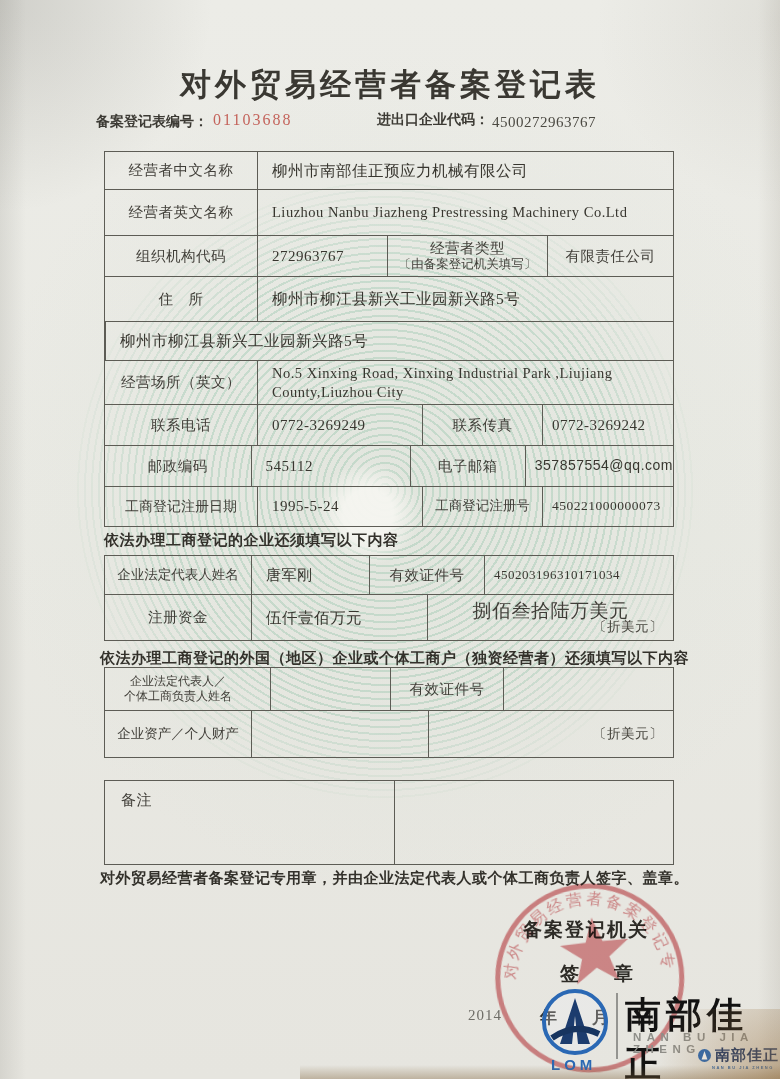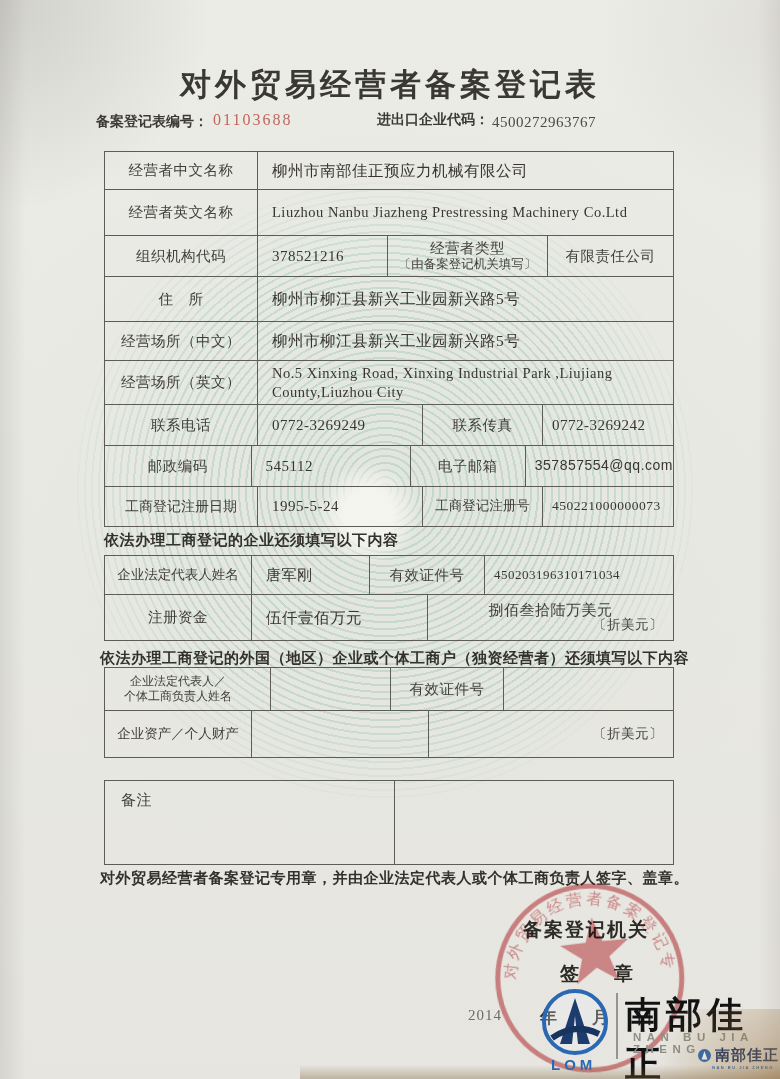--- a/index.html
+++ b/index.html
@@ -87,33 +87,32 @@
     <div class="row first" style="height:37px;">
       <div class="cell cfirst w152">经营者中文名称</div>
       <div class="cell val grow" style="font-size:15.5px;">柳州市南部佳正预应力机械有限公司</div>
     </div>
     <div class="row" style="height:46px;">
       <div class="cell cfirst w152">经营者英文名称</div>
       <div class="cell val grow" style="font-size:14.5px;">Liuzhou Nanbu Jiazheng Prestressing Machinery Co.Ltd</div>
     </div>
     <div class="row" style="height:41px;">
       <div class="cell cfirst w152">组织机构代码</div>
-      <div class="cell val w130">378521216</div>
+      <div class="cell val w130">272963767</div>
       <div class="cell w160">
         <span>经营者类型</span>
         <span class="sub">〔由备案登记机关填写〕</span>
       </div>
       <div class="cell w128 grow" style="font-family:'Liberation Serif','DejaVu Serif',serif;">有限责任公司</div>
     </div>
     <div class="row" style="height:45px;">
       <div class="cell cfirst w152">住　所</div>
       <div class="cell val grow" style="font-size:15.5px;">柳州市柳江县新兴工业园新兴路5号</div>
     </div>
     <div class="row" style="height:39px;">
-      <div class="cell cfirst w152">经营场所（中文）</div>
       <div class="cell val grow" style="font-size:15.5px;">柳州市柳江县新兴工业园新兴路5号</div>
     </div>
     <div class="row" style="height:44px;">
       <div class="cell cfirst w152">经营场所（英文）</div>
       <div class="cell val grow" style="font-size:14.5px;line-height:1.3;padding-right:6px;">No.5 Xinxing Road, Xinxing Industrial Park ,Liujiang County,Liuzhou City</div>
     </div>
     <div class="row" style="height:41px;">
       <div class="cell cfirst w152">联系电话</div>
       <div class="cell val w146">0772-3269249</div>
       <div class="cell w120">联系传真</div>
@@ -139,21 +138,21 @@
     <div class="row first" style="height:38px;">
       <div class="cell cfirst w146" style="font-size:13.5px;letter-spacing:0;">企业法定代表人姓名</div>
       <div class="cell val w118">唐军刚</div>
       <div class="cell w115">有效证件号</div>
       <div class="cell val val2 w191 grow" style="font-size:13px;">450203196310171034</div>
     </div>
     <div class="row" style="height:46px;">
       <div class="cell cfirst w146">注册资金</div>
       <div class="cell val w176" style="font-size:15.5px;">伍仟壹佰万元</div>
       <div class="cell w248 grow" style="font-family:'Liberation Serif','DejaVu Serif',serif;">
-        <span style="font-size:15px;">捌佰叁拾陆万美元</span>
+        <span style="font-size:19px;">捌佰叁拾陆万美元</span>
         <span class="usd-note" style="margin-top:-3px;">〔折美元〕</span>
       </div>
     </div>
   </div>
 
   <div class="abs sect" style="left:100px;top:649px;">依法办理工商登记的外国（地区）企业或个体工商户（独资经营者）还须填写以下内容</div>
 
   <div class="tbl" style="top:667px;">
     <div class="row first" style="height:42px;">
       <div class="cell cfirst w146" style="font-size:12px;letter-spacing:0;">

